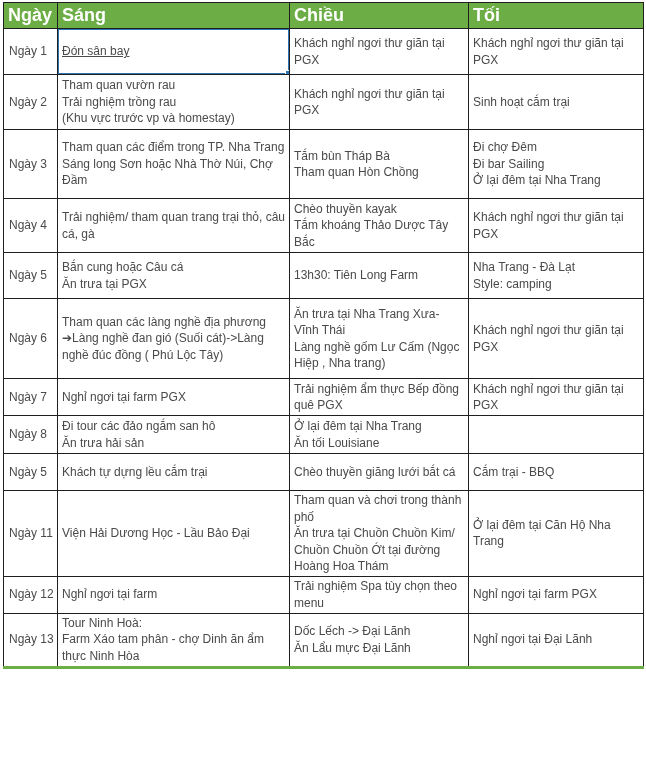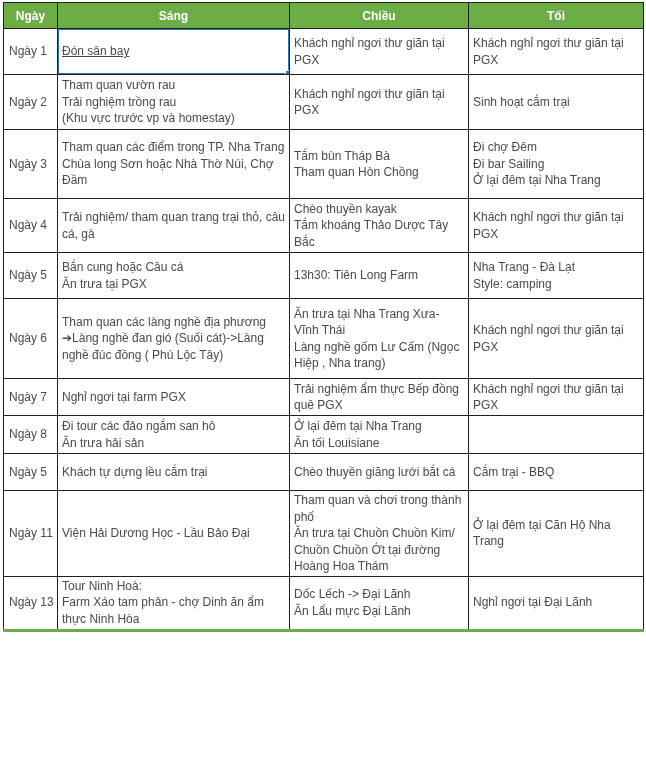--- a/index.html
+++ b/index.html
@@ -23,23 +23,23 @@
   th,td{
     border:1px solid #1f1f1f;
     padding:1px 4px;
     vertical-align:middle;
     box-sizing:border-box;
     overflow:hidden;
   }
   thead th{
     background:#6cad45;
     color:#ffffff;
-    font-size:12px;
+    font-size:18px;
     font-weight:bold;
-    text-align:center;
+    text-align:left;
     height:26px;
   }
   td{
     color:#4a4a4a;
     font-size:12px;
     line-height:16.5px;
     white-space:pre-line;
     text-align:left;
   }
   td.day{padding-left:5px;white-space:nowrap;margin-left:20px;}
@@ -88,21 +88,21 @@
       <td class="day">Ngày 2</td>
       <td>Tham quan vườn rau
 Trải nghiệm trồng rau
 (Khu vực trước vp và homestay)</td>
       <td>Khách nghỉ ngơi thư giãn tại PGX</td>
       <td>Sinh hoạt cắm trại</td>
     </tr>
     <tr style="height:69px">
       <td class="day">Ngày 3</td>
       <td>Tham quan các điểm trong TP. Nha Trang
-Chùa long Sơn hoặc Nhà Thờ Núi, Chợ Đầm</td>
+Sáng long Sơn hoặc Nhà Thờ Núi, Chợ Đầm</td>
       <td>Tắm bùn Tháp Bà
 Tham quan Hòn Chồng</td>
       <td>Đi chợ Đêm
 Đi bar Sailing
 Ở lại đêm tại Nha Trang</td>
     </tr>
     <tr style="height:54px">
       <td class="day">Ngày 4</td>
       <td>Trải nghiệm/ tham quan trang trại thỏ, câu cá, gà</td>
       <td>Chèo thuyền kayak
@@ -145,20 +145,26 @@
       <td>Chèo thuyền giăng lưới bắt cá</td>
       <td>Cắm trại - BBQ</td>
     </tr>
     <tr style="height:84px">
       <td class="day">Ngày 11</td>
       <td>Viện Hải Dương Học - Lầu Bảo Đại</td>
       <td>Tham quan và chơi trong thành phố
 Ăn trưa tại Chuồn Chuồn Kim/ Chuồn Chuồn Ớt tại đường Hoàng Hoa Thám</td>
       <td>Ở lại đêm tại Căn Hộ Nha Trang</td>
     </tr>
+    <tr style="height:37px">
+      <td class="day">Ngày 12</td>
+      <td>Nghỉ ngơi tại farm</td>
+      <td>Trải nghiệm Spa tùy chọn theo menu</td>
+      <td>Nghỉ ngơi tại farm PGX</td>
+    </tr>
     <tr style="height:54px">
       <td class="day">Ngày 13</td>
       <td>Tour Ninh Hoà:
 Farm Xáo tam phân - chợ Dinh ăn ẩm thực Ninh Hòa</td>
       <td>Dốc Lếch -&gt; Đại Lãnh
 Ăn Lẩu mực Đại Lãnh</td>
       <td>Nghỉ ngơi tại Đại Lãnh</td>
     </tr>
   </tbody>
 </table>

